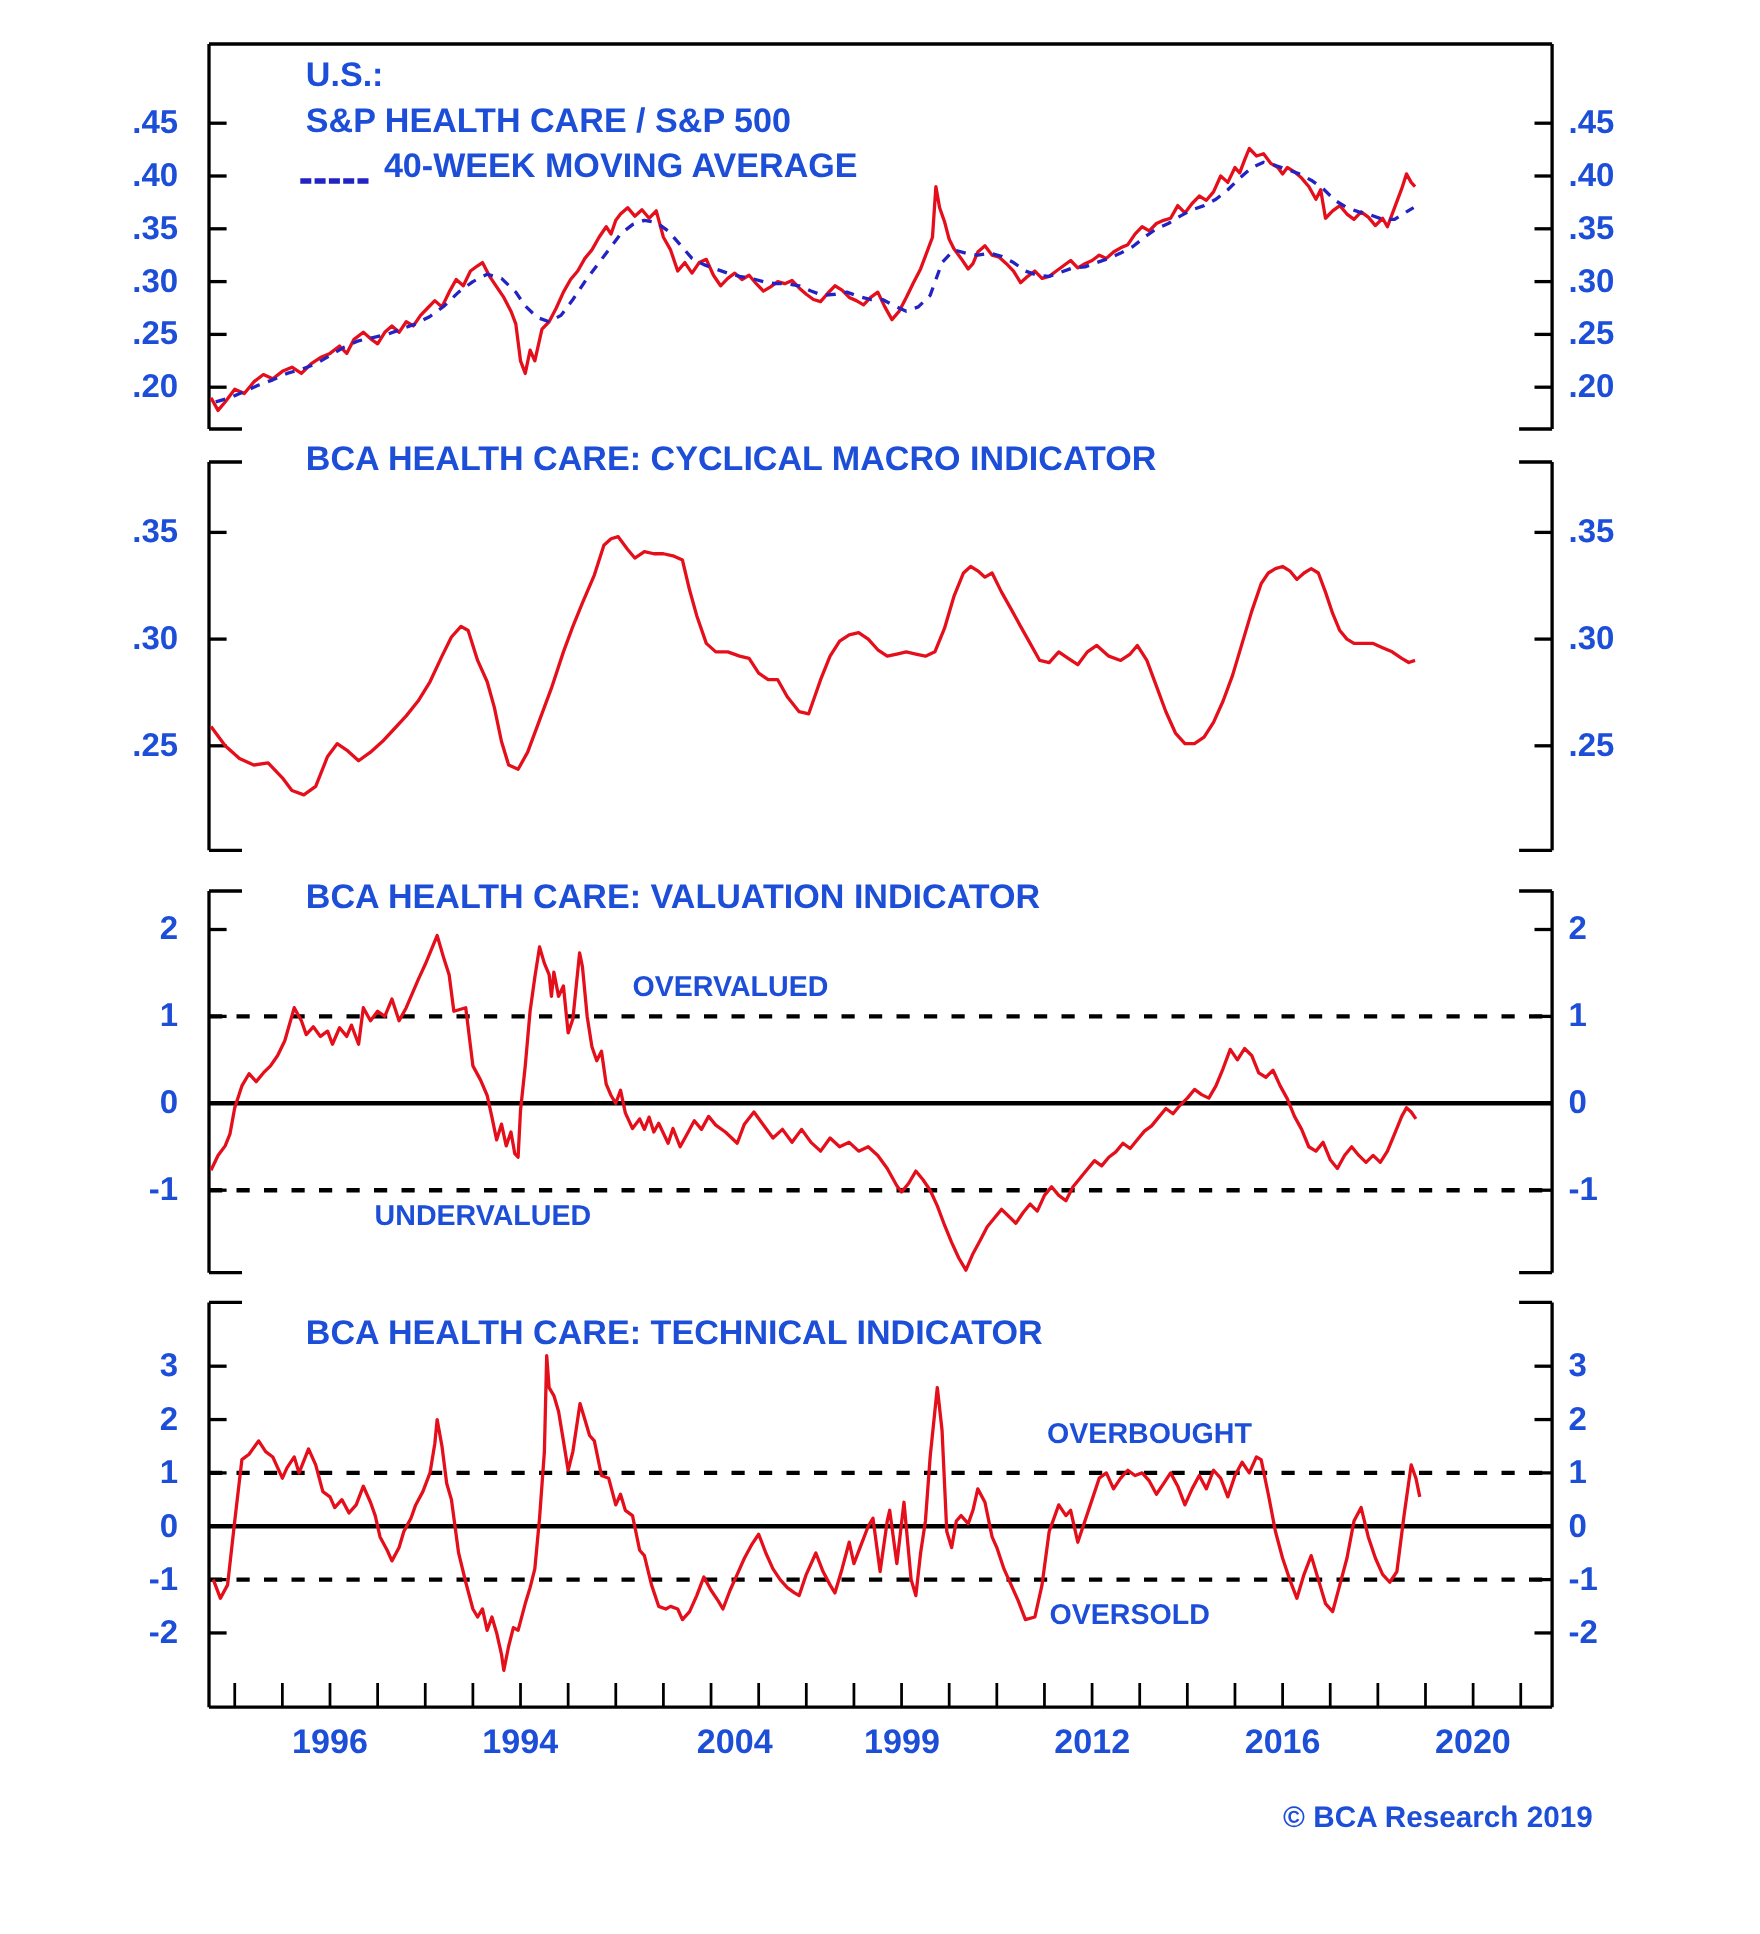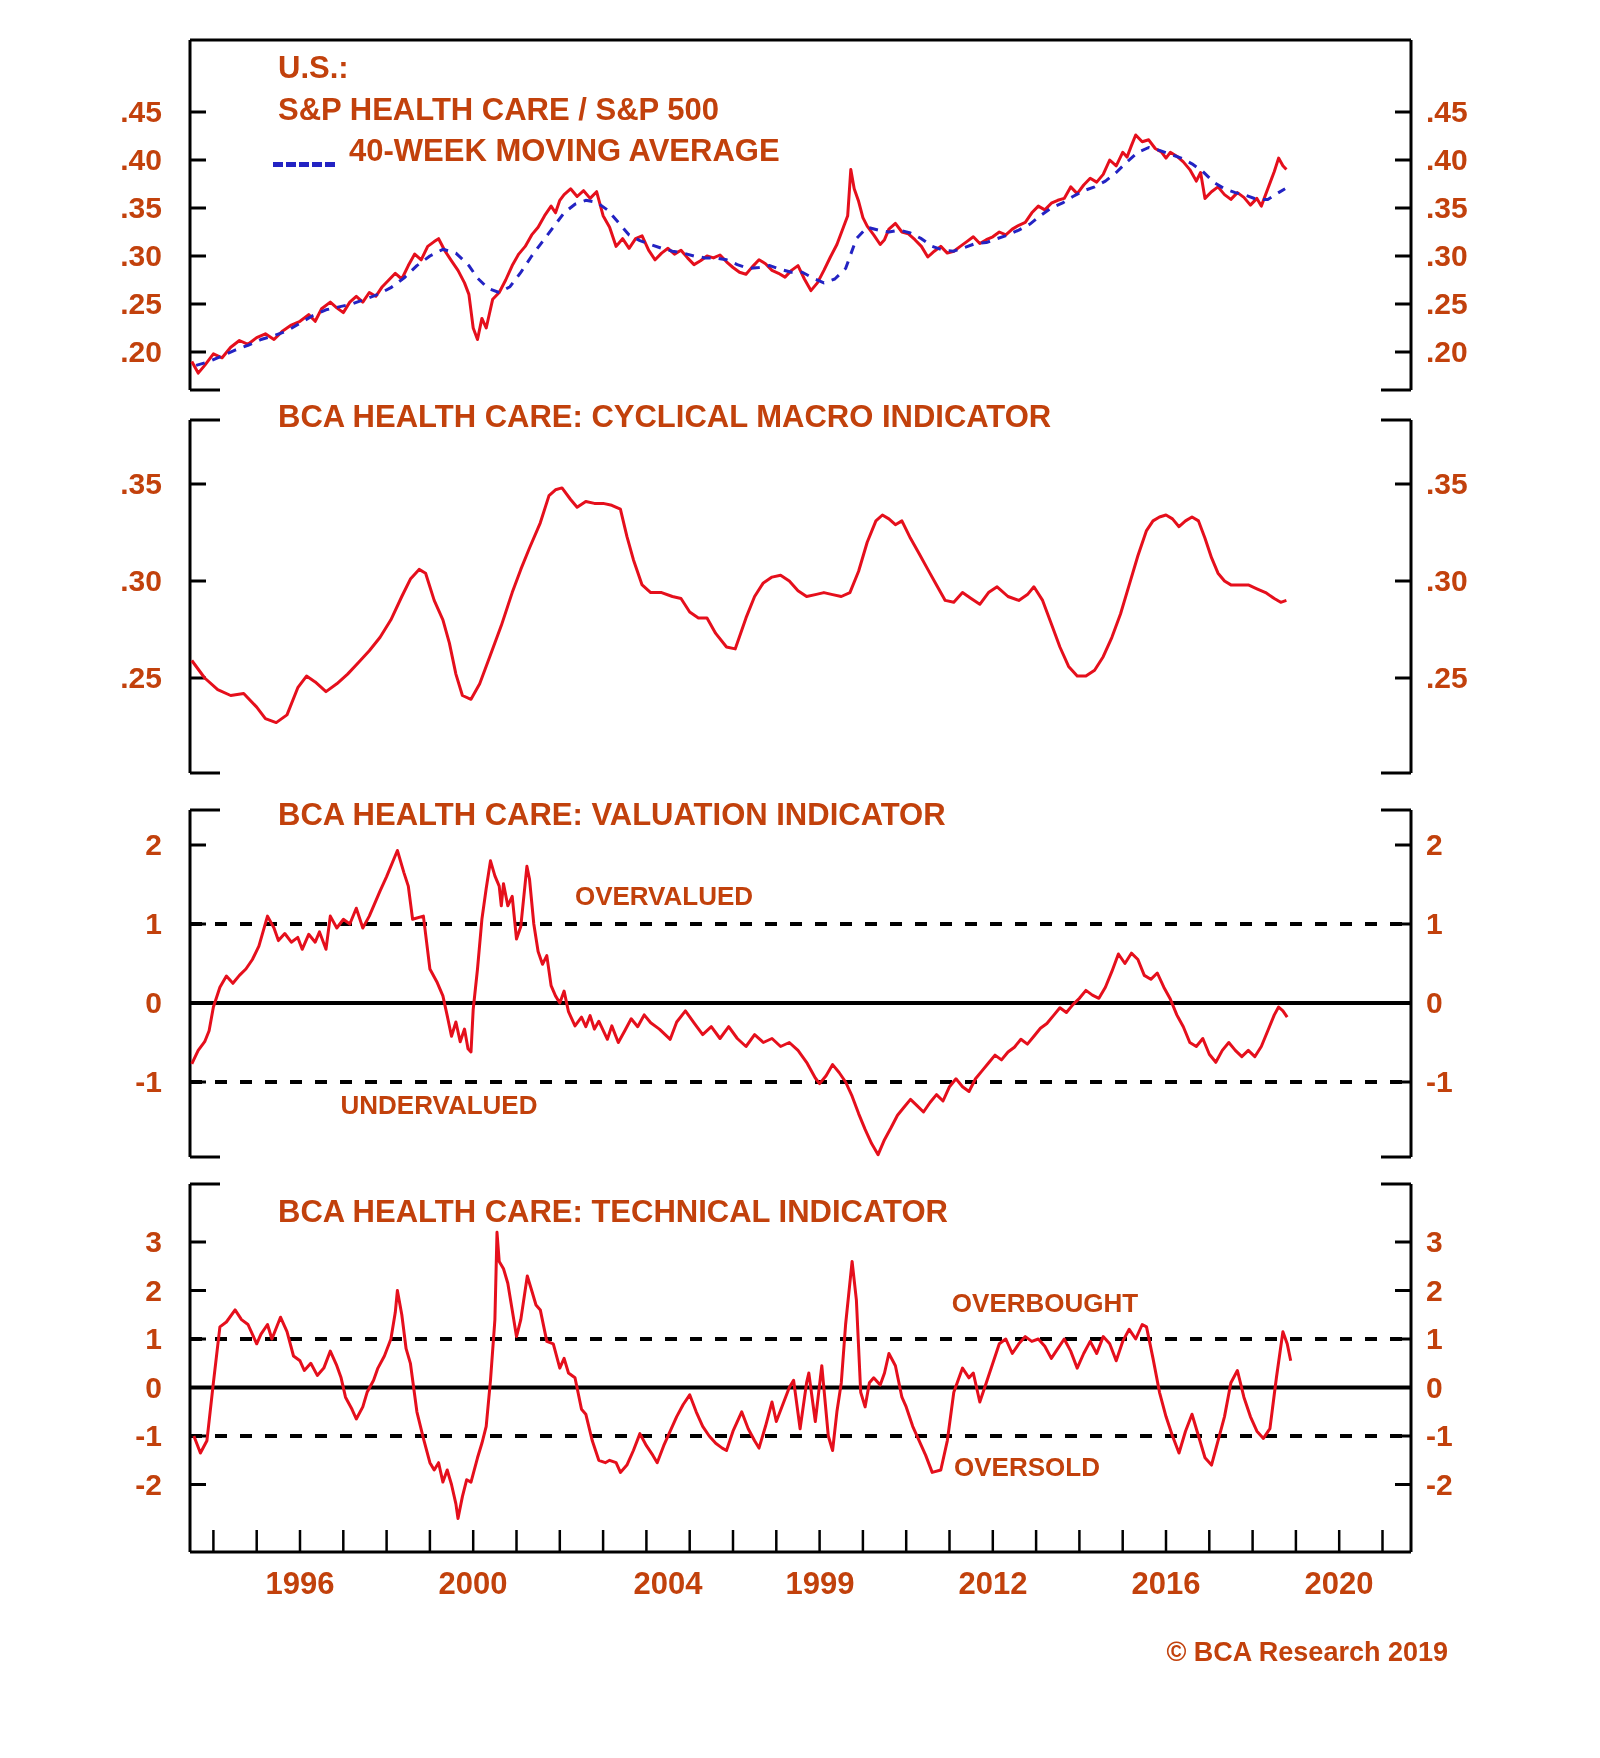--- a/index.html
+++ b/index.html
@@ -1,17 +1,17 @@
 <!DOCTYPE html>
 <html><head>
 <meta charset="utf-8">
 <style>
   html,body{margin:0;padding:0;background:#ffffff;}
   .canvas{position:relative;width:1600px;height:1758px;background:#ffffff;overflow:hidden;
-          font-family:"Liberation Sans",sans-serif;font-weight:bold;color:#c2410c;}
+          font-family:"Liberation Sans",sans-serif;font-weight:bold;color:#1d4ed8;}
   .canvas svg{position:absolute;left:0;top:0;}
   .abs{position:absolute;white-space:nowrap;}
   .t31{font-size:31px;line-height:32px;}
   .t27{font-size:27px;line-height:28px;}
   .ylab{position:absolute;left:0;width:162px;text-align:right;font-size:30px;line-height:32px;}
   .ylab-r{position:absolute;left:1426px;width:170px;text-align:left;font-size:30px;line-height:32px;}
   .xlab{position:absolute;transform:translateX(-50%);font-size:31px;line-height:32px;}
   .anno{position:absolute;transform:translateX(-50%);font-size:26px;line-height:27px;}
   .legend-row{display:flex;align-items:flex-end;}
   .dash-swatch{display:inline-block;width:62px;height:0;border-top:5px dashed #2323c3;margin-right:14px;}
@@ -187,20 +187,20 @@
       <div class="ylab-r" style="top:1323px">1</div>
       <div class="ylab" style="top:1371.5px">0</div>
       <div class="ylab-r" style="top:1371.5px">0</div>
       <div class="ylab" style="top:1420px">-1</div>
       <div class="ylab-r" style="top:1420px">-1</div>
       <div class="ylab" style="top:1468.5px">-2</div>
       <div class="ylab-r" style="top:1468.5px">-2</div>
       <div class="anno" style="left:1045px;top:1290px">OVERBOUGHT</div>
       <div class="anno" style="left:1027px;top:1454px">OVERSOLD</div>
       <div class="xlab" style="left:300px;top:1568px">1996</div>
-      <div class="xlab" style="left:473px;top:1568px">2000</div>
+      <div class="xlab" style="left:473px;top:1568px">1994</div>
       <div class="xlab" style="left:668px;top:1568px">2004</div>
       <div class="xlab" style="left:820px;top:1568px">1999</div>
       <div class="xlab" style="left:993px;top:1568px">2012</div>
       <div class="xlab" style="left:1166px;top:1568px">2016</div>
       <div class="xlab" style="left:1339px;top:1568px">2020</div>
     </div>
 </div>
 
 </body></html>

